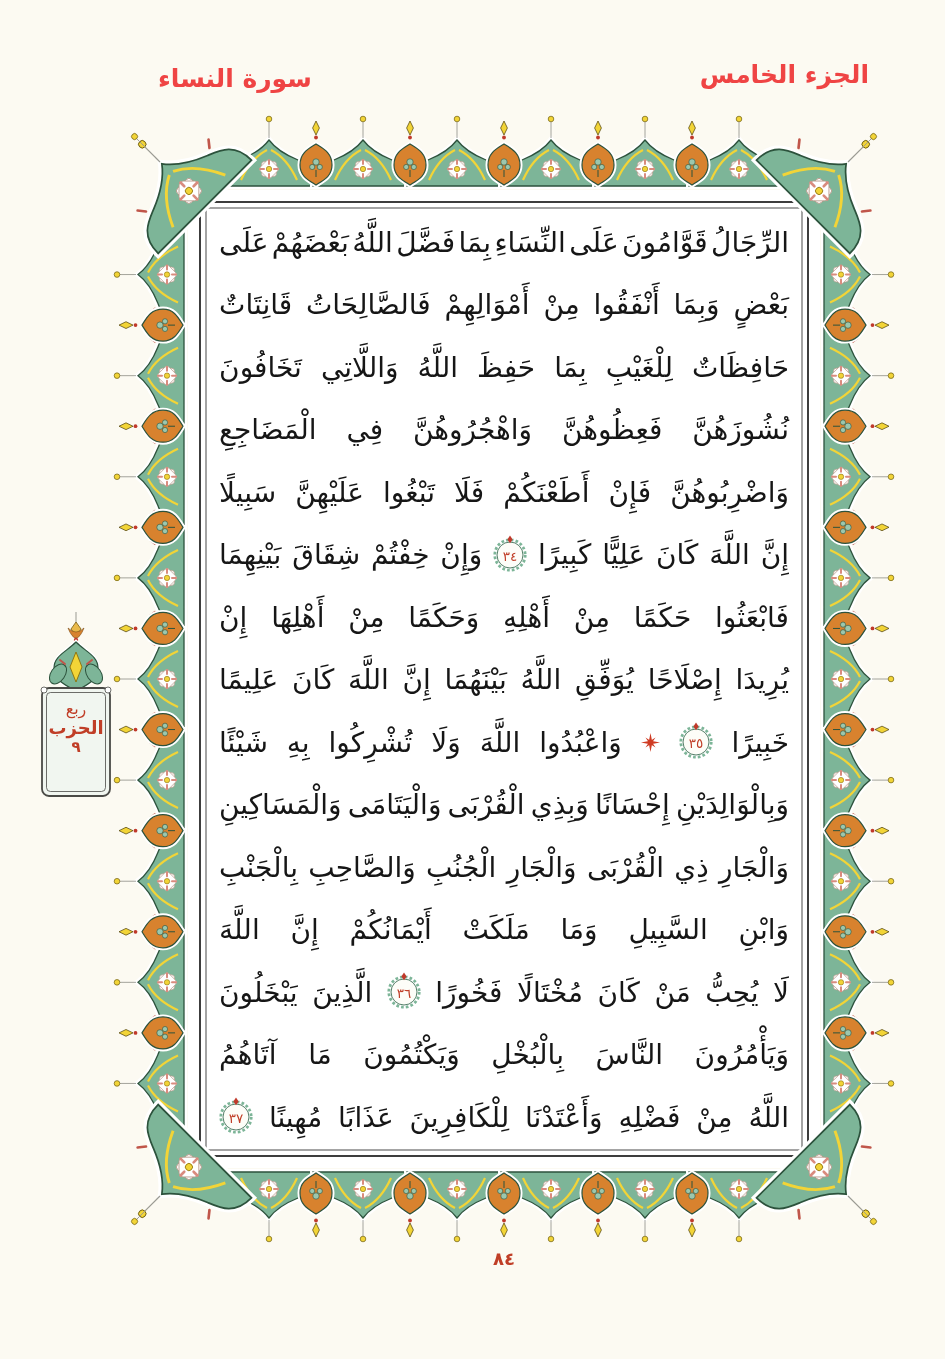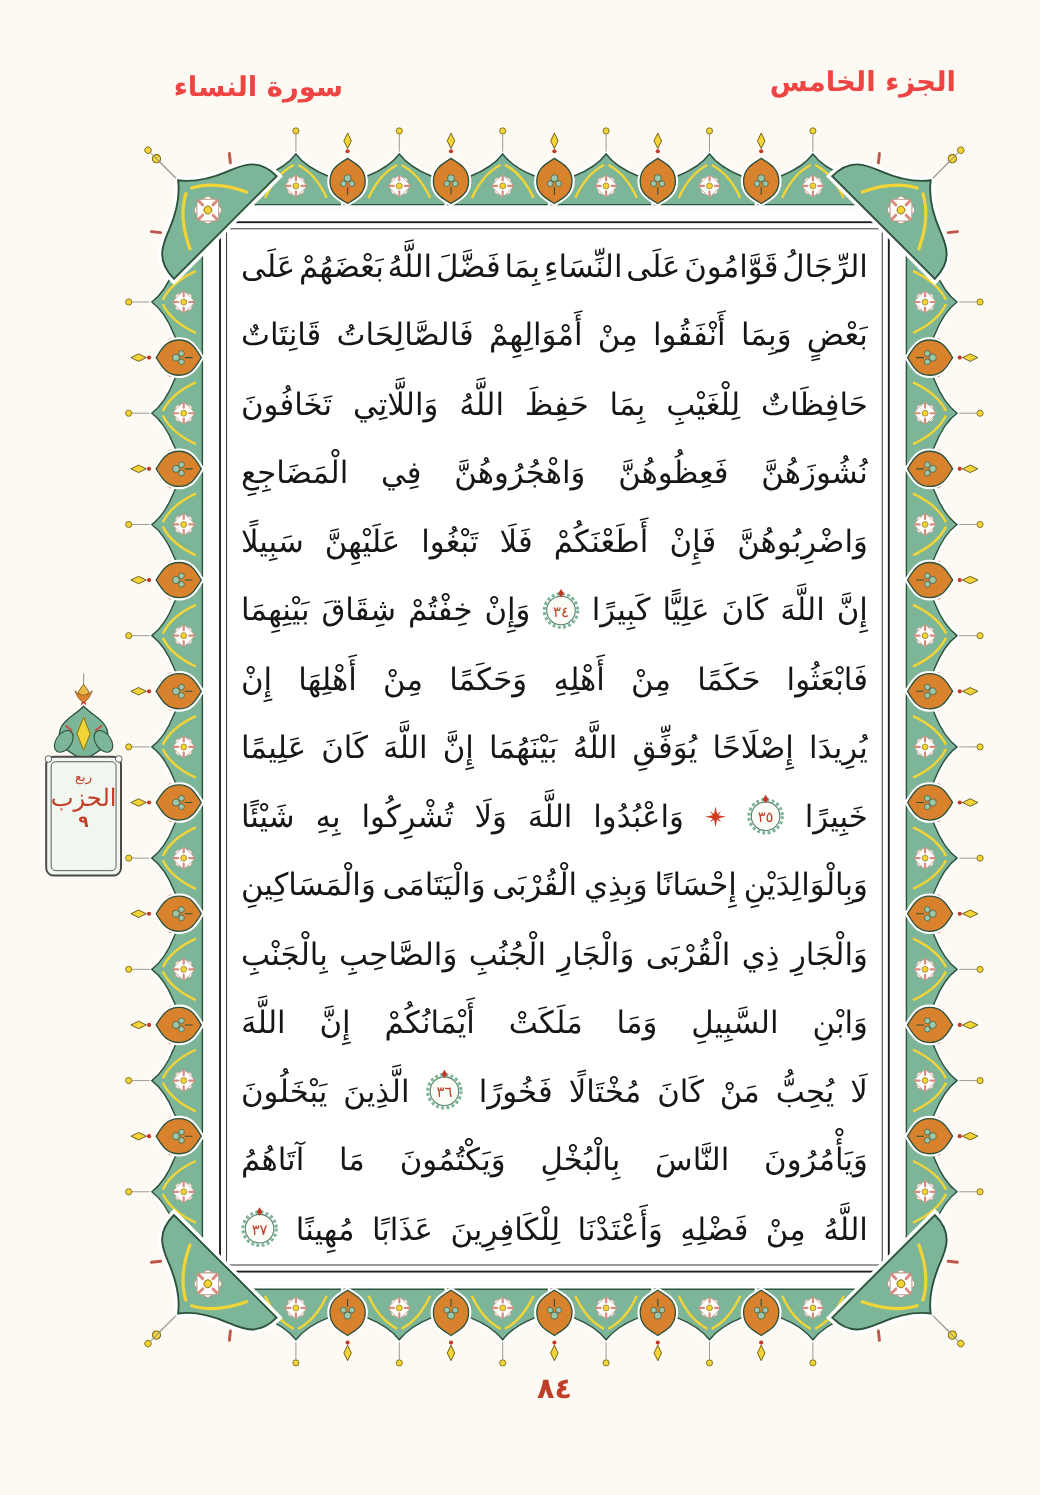--- a/index.html
+++ b/index.html
@@ -33,28 +33,28 @@
   .ayah{display:inline-flex;align-items:flex-end;}
   .ayah svg{display:block;}
   .star{display:inline-flex;align-items:center;}
 
   
   #hizb-marker{position:absolute;left:30px;top:612px;width:92px;height:200px;}
   #hizb-marker .labels{
     position:absolute;left:12px;top:88px;width:68px;text-align:center;
     color:#c03e27;direction:rtl;line-height:1.15;
   }
-  #hizb-rub{font-size:12px;}
-  #hizb-name{font-size:22px;font-weight:normal;}
+  #hizb-rub{font-size:16px;}
+  #hizb-name{font-size:18px;font-weight:bold;}
   #hizb-num{font-size:15px;font-weight:bold;}
 
   
   #page-number{
     position:absolute;left:136px;top:1248px;width:736px;text-align:center;
-    color:#c03e27;font-size:26px;font-weight:bold;
+    color:#c03e27;font-size:18px;font-weight:bold;
   }
 </style>
 </head>
 <body>
 
 <div class="hdr" id="hdr-juz">الجزء الخامس</div>
 <div class="hdr" id="hdr-surah">سورة النساء</div>
 
 <div id="frame"><svg width="804" height="1150" viewBox="-34 -34 804 1150">
       <defs>

